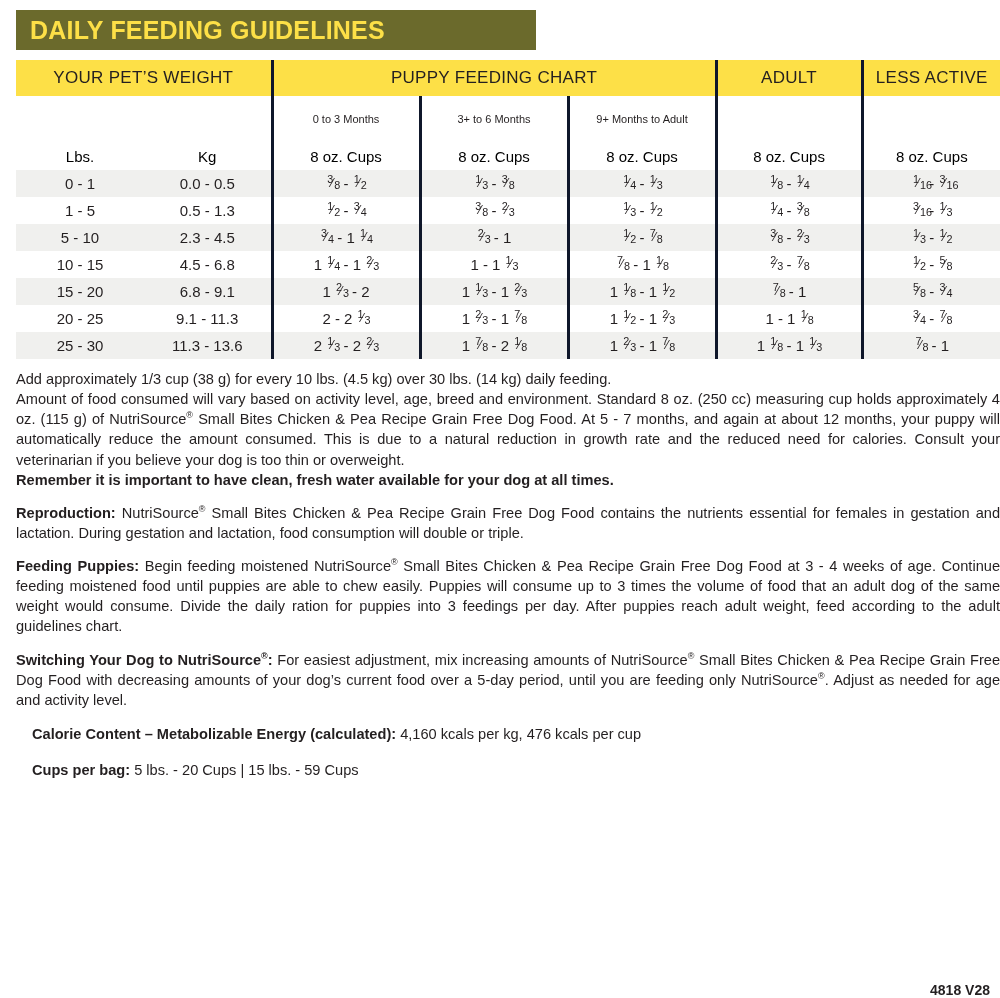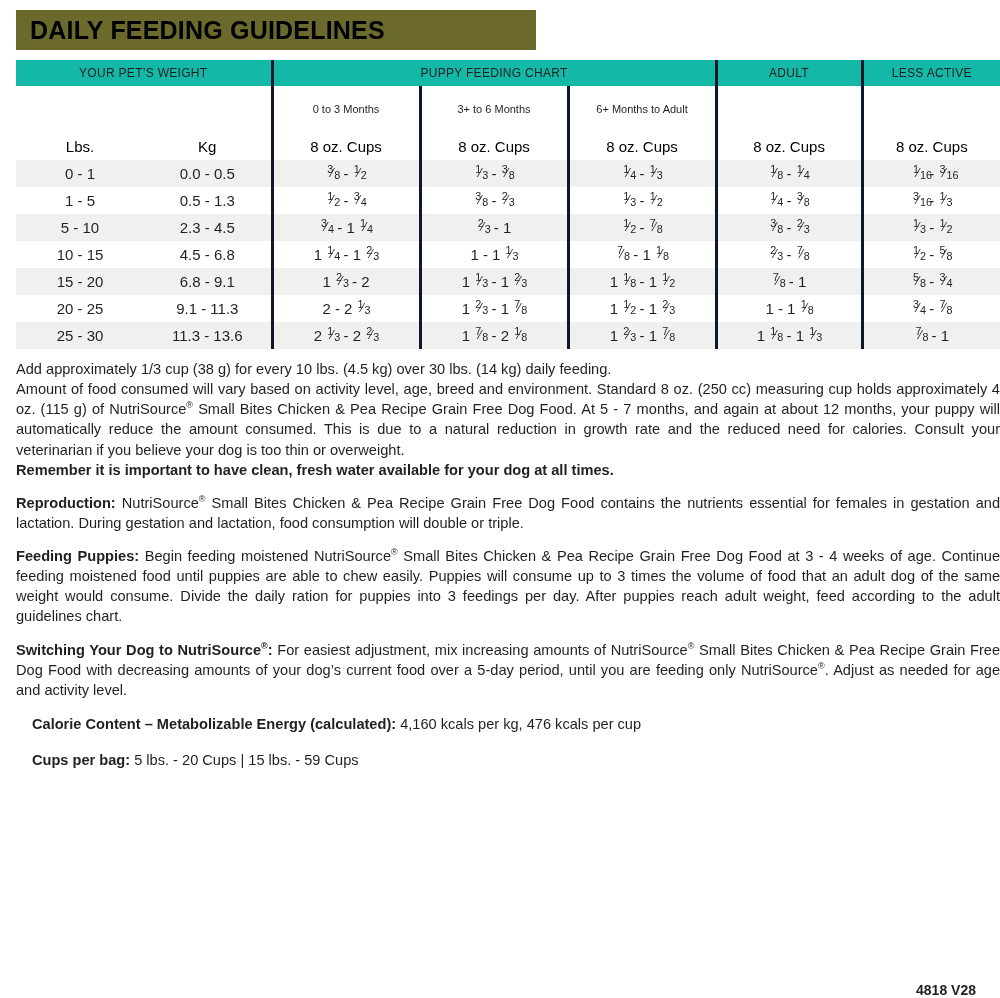--- a/index.html
+++ b/index.html
@@ -19,21 +19,21 @@
     width: 1000px;
     height: 998px;
     box-sizing: border-box;
     padding: 0 8px;
   }
 
   
   .title-bar {
     margin: 10px 0 0 8px;
     background: #6b6a2c;
-    color: #000000;
+    color: #fde047;
     height: 40px;
     display: flex;
     align-items: center;
     padding: 12px 14px;
     width: 520px;
     box-sizing: border-box;
   }
   .title-bar .title {
     font-size: 25px;
     font-weight: bold;
@@ -48,23 +48,23 @@
     margin: 10px 0 0 8px;
     table-layout: fixed;
   }
   table.feeding td, table.feeding th {
     text-align: center;
     vertical-align: middle;
     font-weight: normal;
     padding: 0;
   }
   .grp-head {
-    background: #14b8a6;
-    height: 26px;
-    font-size: 12px;
+    background: #fde047;
+    height: 36px;
+    font-size: 17px;
     font-weight: bold;
     letter-spacing: 0.3px;
     color: #231f20;
   }
   .sep-l { border-left: 3px solid #0f172a; }
   .sub-head {
     background: #ffffff;
     height: 46px;
     font-size: 11px;
     line-height: 1.15;
@@ -126,21 +126,21 @@
 
   .calories {
     margin: 14px 0 0 24px;
     width: 984px;
     font-size: 14.6px;
     line-height: 1.45;
   }
 
   .code {
     position: absolute;
-    right: 24px;
+    right: 10px;
     bottom: 10px;
     font-size: 14px;
     font-weight: bold;
     color: #231f20;
   }
 </style>
 </head>
 <body>
 
 <div class="page">
@@ -163,21 +163,21 @@
       <tr>
         <th class="grp-head" colspan="2">YOUR PET’S WEIGHT</th>
         <th class="grp-head sep-l" colspan="3">PUPPY FEEDING CHART</th>
         <th class="grp-head sep-l">ADULT</th>
         <th class="grp-head sep-l">LESS ACTIVE</th>
       </tr>
       <tr>
         <td class="sub-head" colspan="2"></td>
         <td class="sub-head sep-l">0 to 3 Months</td>
         <td class="sub-head sep-l">3+ to 6 Months</td>
-        <td class="sub-head sep-l">6+ Months to Adult</td>
+        <td class="sub-head sep-l">9+ Months to Adult</td>
         <td class="sub-head sep-l"></td>
         <td class="sub-head sep-l"></td>
       </tr>
       <tr>
         <td class="unit-head">Lbs.</td>
         <td class="unit-head">Kg</td>
         <td class="unit-head sep-l">8 oz. Cups</td>
         <td class="unit-head sep-l">8 oz. Cups</td>
         <td class="unit-head sep-l">8 oz. Cups</td>
         <td class="unit-head sep-l">8 oz. Cups</td>

